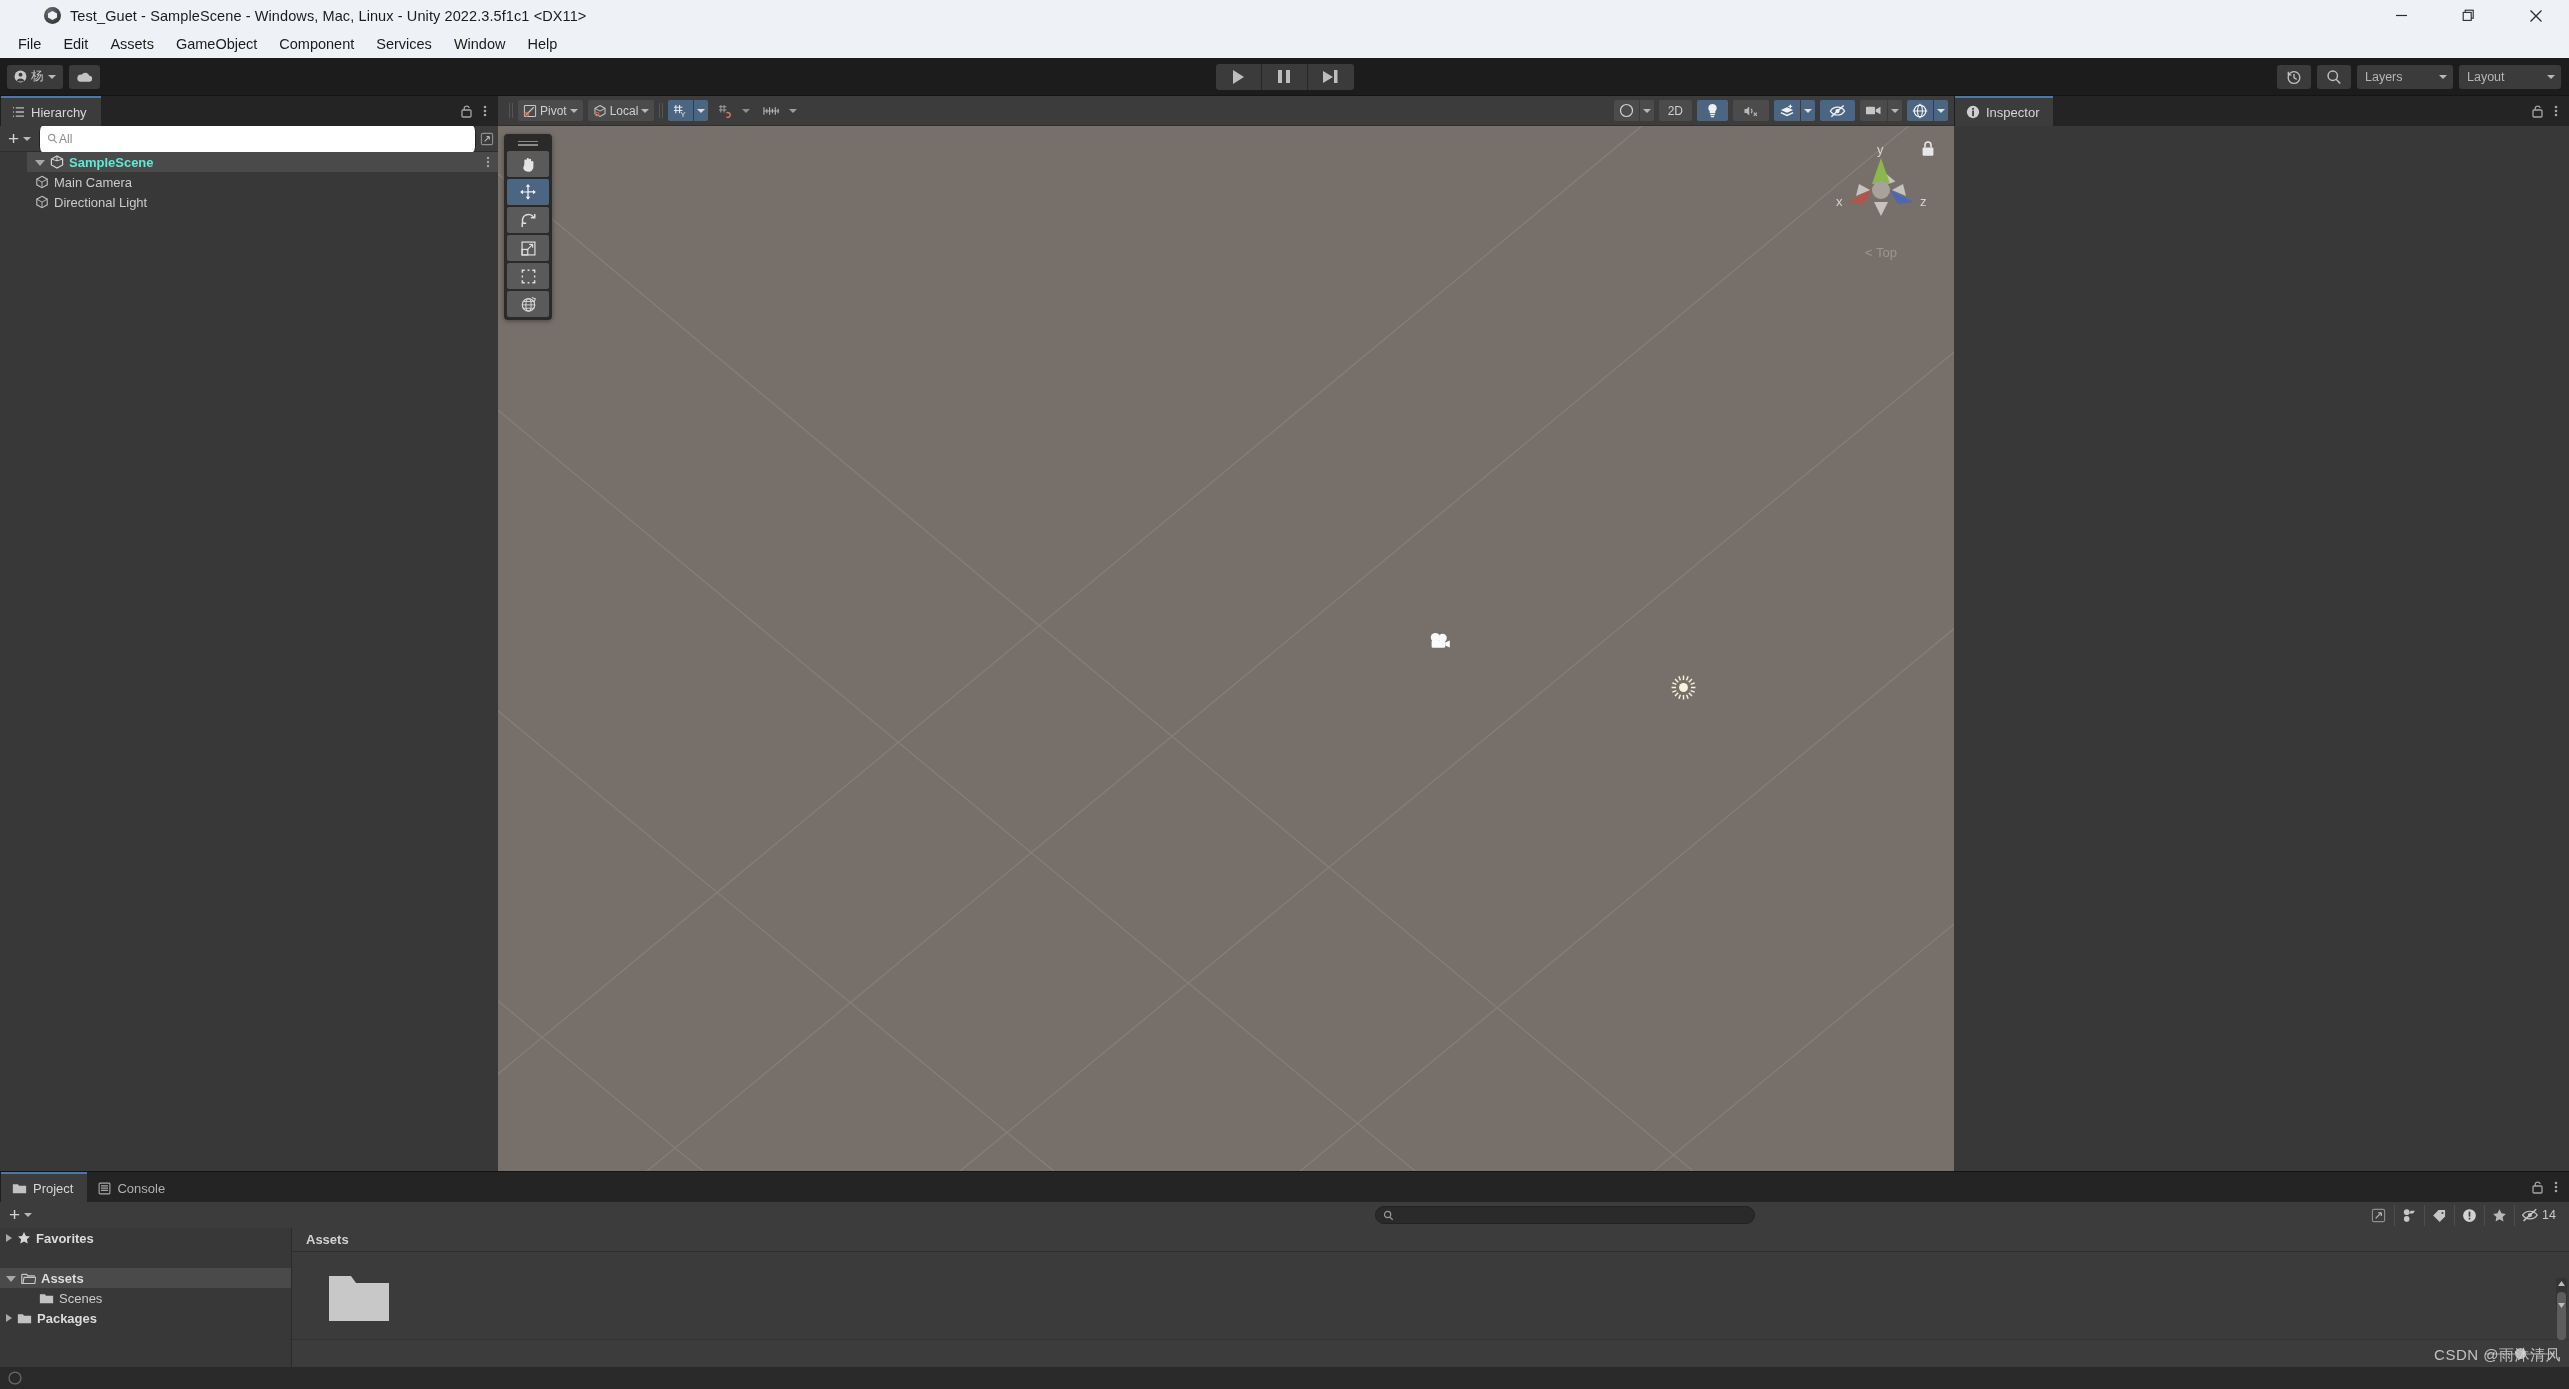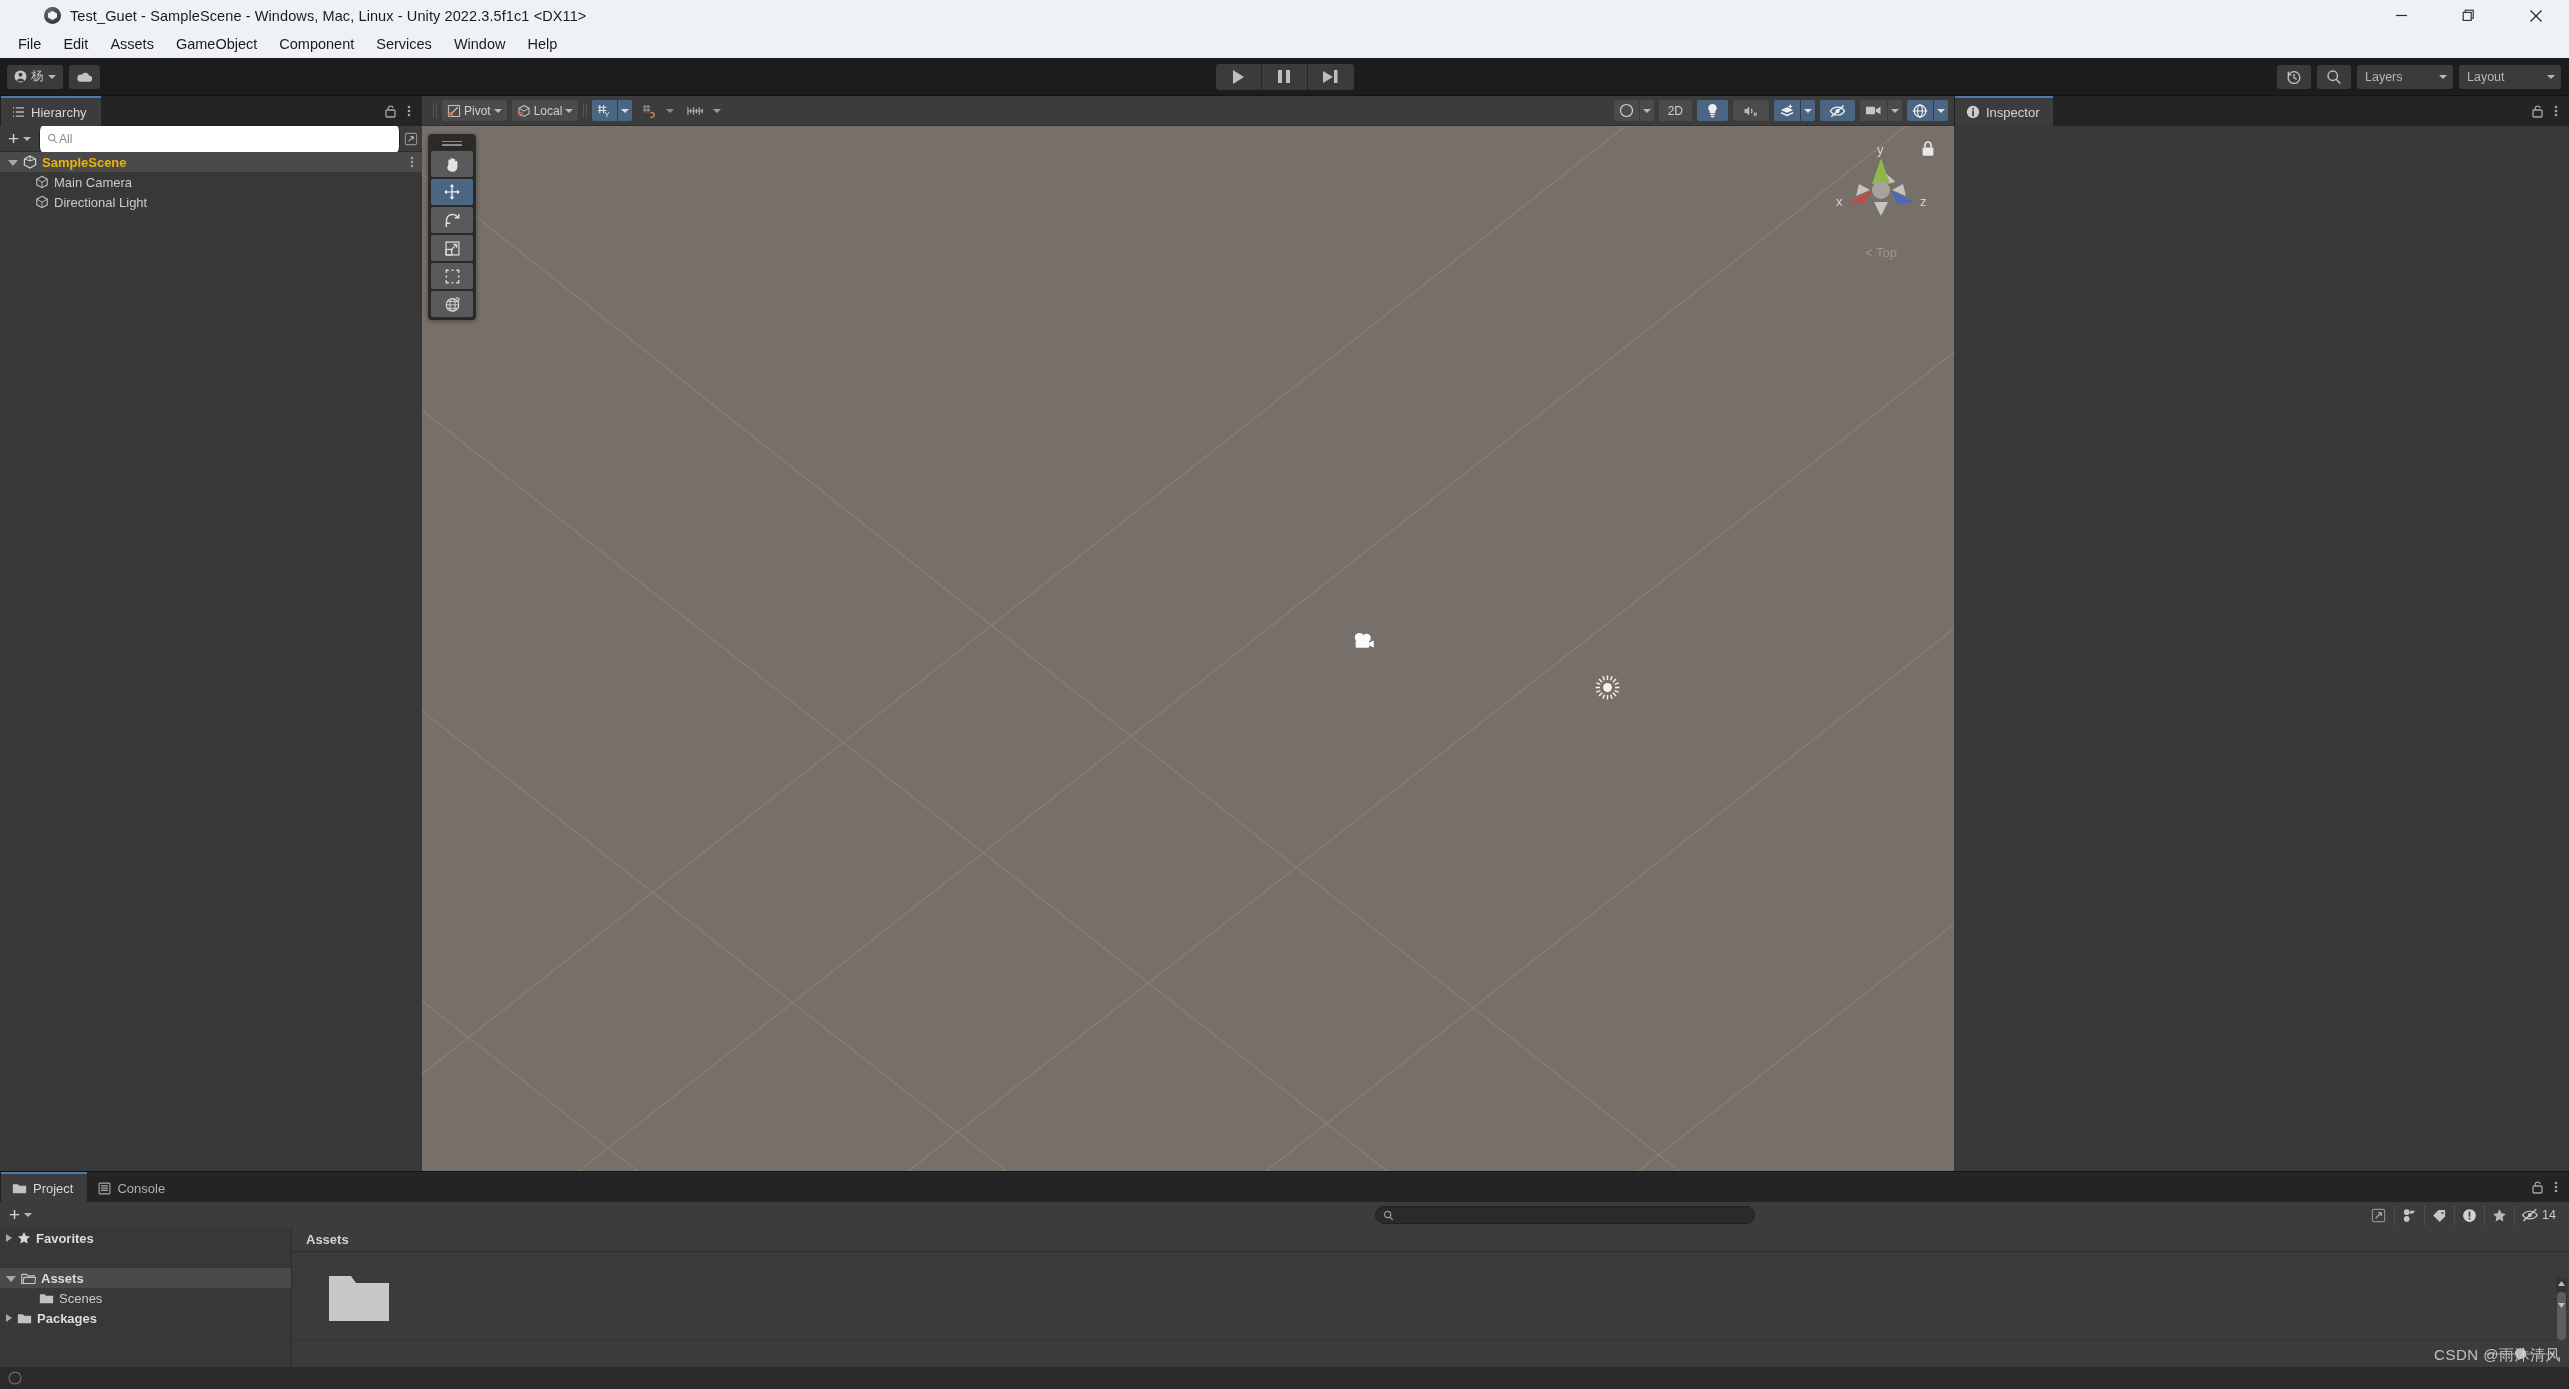--- a/index.html
+++ b/index.html
@@ -79,21 +79,21 @@
     width:34px;height:24px;background:#3b3b3b;border-radius:3px;
     display:flex;align-items:center;justify-content:center;
   }
   .dd-btn {
     height:24px; background:#3b3b3b; border-radius:3px; display:flex;
     align-items:center; justify-content:space-between; padding:0 6px 0 8px;
     color:#b6b6b6; font-size:12.5px; min-width:76px;
   }
   
   .workspace { display:flex; height: calc(1389px - 31px - 27px - 38px); }
-  .col-left { width: 422px; display:flex; flex-direction:column; flex:none;justify-content:center; }
+  .col-left { width: 498px; display:flex; flex-direction:column; flex:none;justify-content:center; }
   .col-mid  { flex:1; display:flex; flex-direction:column; min-width:0; }
   .col-right{ width: 615px; flex:none; display:flex; flex-direction:column; }
   
   .panel { background:#383838; display:flex; flex-direction:column; min-height:0; }
   .tabstrip {
     height:30px; background:#1f1f1f; display:flex; align-items:flex-end;
     position:relative; flex:none; padding-left:1px;
   }
   .tab {
     height:30px; background:#2a2a2a; display:flex; align-items:center; gap:6px;
@@ -118,21 +118,21 @@
     flex:1; height:18px; background:#ffffff; border:1px solid #222;
     border-radius:9px; display:flex; align-items:center; gap:1px; padding:16px 7px;
     color:#8c8c8c; font-size:12px;
   }
   .srch-ico { flex:none; }
   .h-list { background:#383838; height:100%; }
   .h-row {
     height:20px; display:flex; align-items:center; gap:5px; font-size:13px;
     color:#cbcbcb; padding-right:8px; position:relative;
   }
-  .h-row.scene { background:#4a4a4a; font-weight:bold; color:#eab308; }
+  .h-row.scene { background:#4a4a4a; font-weight:bold; color:#5eead4;margin-left:27px; }
   .h-arrow {
     width:0;height:0;border-top:4.5px solid transparent;border-bottom:4.5px solid transparent;
     border-left:6px solid #a8a8a8; margin-left:8px; flex:none;
   }
   .h-arrow.open { border-left:5px solid transparent;border-right:5px solid transparent;
       border-top:6px solid #a8a8a8; border-bottom:none; margin-top:2px; }
   .h-kebab { position:absolute; right:8px; color:#9a9a9a; font-size:13px;
              letter-spacing:0; line-height:8px; }
   
   .scene-toolbar {

